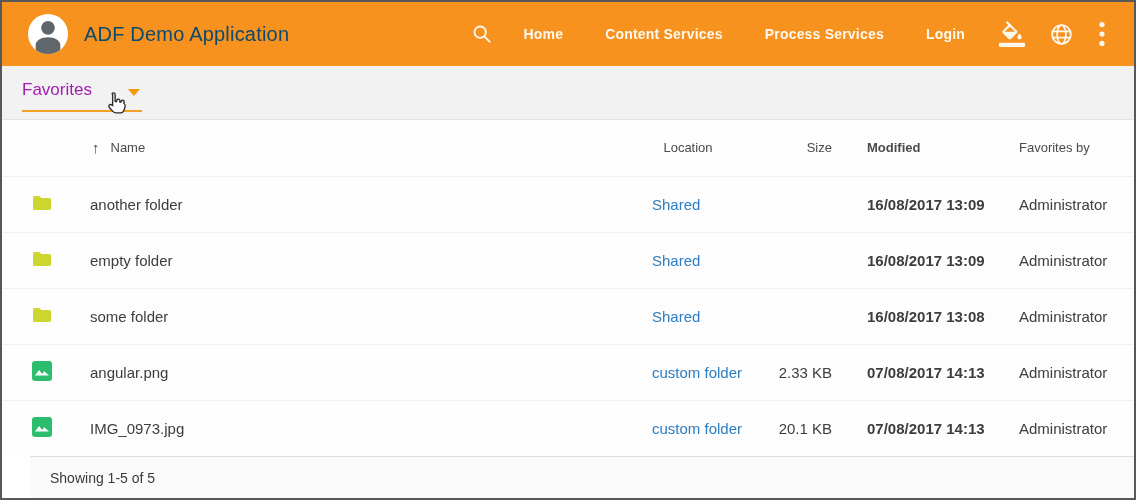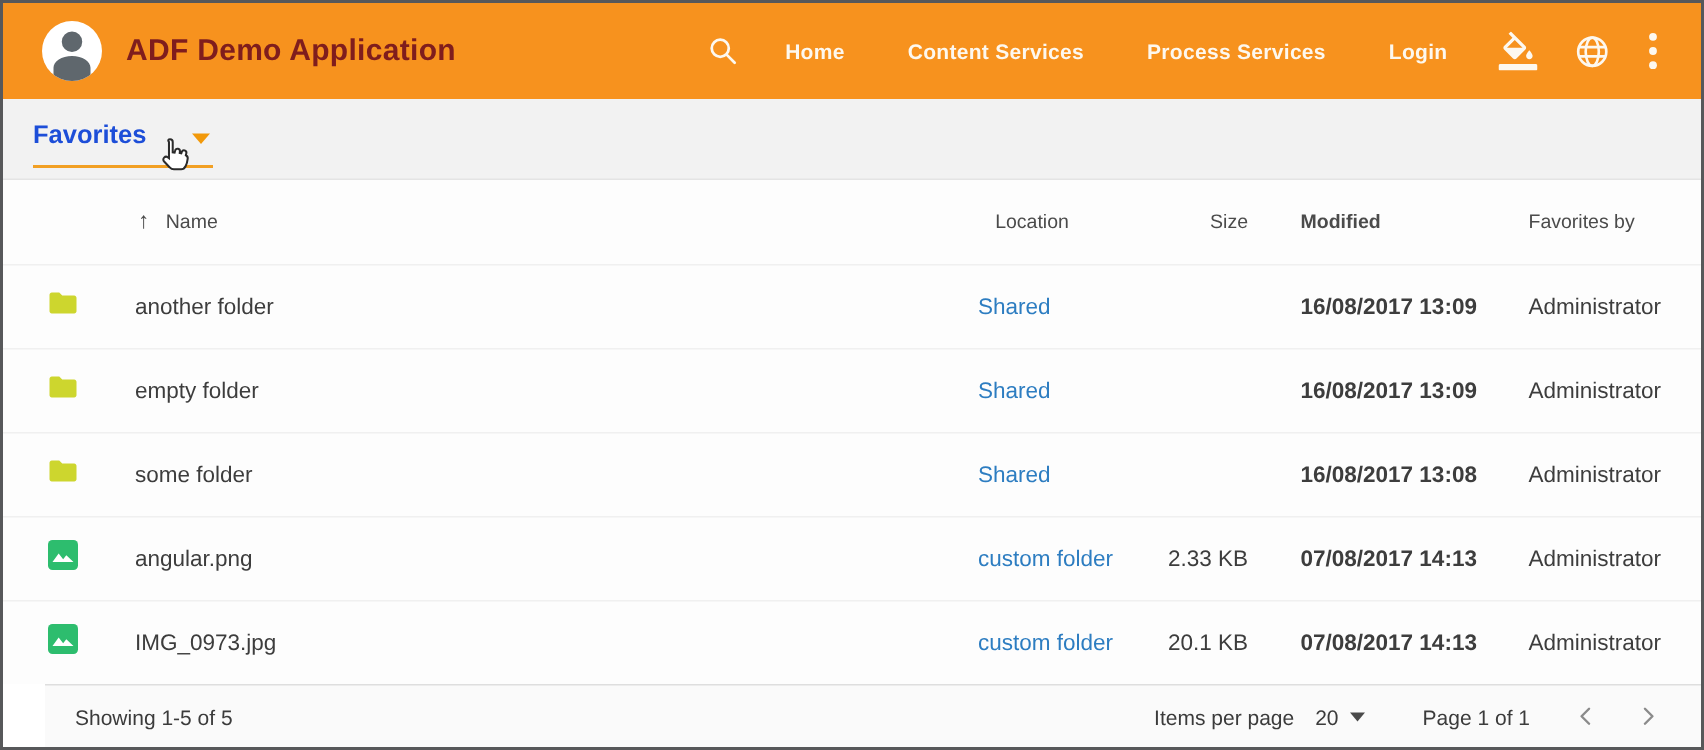--- a/index.html
+++ b/index.html
@@ -14,42 +14,42 @@
   
   .topbar {
     height:64px; flex:0 0 64px; background:#F7921E;
     display:flex; align-items:center; padding:0 28px 0 26px;
   }
   .avatar {
     width:40px; height:40px; border-radius:50%; background:#fff;
     overflow:hidden; flex:0 0 40px; display:flex; align-items:flex-end; justify-content:center;
     cursor:pointer;
   }
-  .app-title { color:#7f1d1d; font-size:20px; font-weight:bold; margin-left:16px; letter-spacing:.2px; }
+  .app-title { color:#0c4a6e; font-size:20px; font-weight:normal; margin-left:16px; letter-spacing:.2px; }
   .top-spacer { flex:1; }
   .iconbtn { background:none; border:none; cursor:pointer; display:flex; align-items:center; padding:0; }
   .searchbtn { margin-right:30px; }
   .topnav { display:flex; align-items:center; }
   .topnav a {
     color:#fdf8ef; font-size:14px; font-weight:bold; text-decoration:none;
     margin-right:42px; letter-spacing:.2px; cursor:pointer;
   }
   .topnav a:last-child { margin-right:34px; }
   .top-icons { display:flex; align-items:center; gap:24px; }
 
   
   .toolbar {
     height:54px; flex:0 0 54px; background:#f2f2f2; border-bottom:1px solid #e4e4e4;
     display:flex; align-items:flex-start; padding:14px 20px 0 20px; position:relative;
   }
   .fav-select {
     width:120px; display:flex; align-items:center; justify-content:space-between;
     border-bottom:2px solid #F2A024; padding:0 2px 10px 0; cursor:pointer;
   }
-  .fav-title { font-size:17px; font-weight:bold; color:#1d4ed8; }
+  .fav-title { font-size:17px; font-weight:normal; color:#a21caf; }
   .caret-orange {
     width:0; height:0; border-left:6px solid transparent; border-right:6px solid transparent;
     border-top:7px solid #F2990A; margin-top:4px;
   }
   .cursor-hand { position:absolute; left:103px; top:25px; pointer-events:none; }
 
   
   .tablewrap { flex:1 1 auto; background:#fdfdfd; }
   table { width:100%; border-collapse:collapse; table-layout:fixed; }
   thead th { height:56px; font-weight:normal; font-size:13px; color:#4b4b4b; }
@@ -238,35 +238,15 @@
           <td class="c-size">20.1 KB</td>
           <td class="c-mod">07/08/2017 14:13</td>
           <td class="c-modby">Administrator</td>
         </tr>
       </tbody>
     </table>
   </div>
 
   <footer class="footer">
     <span>Showing 1-5 of 5</span>
-    <div class="footer-right">
-      <span class="ipp-label">Items per page</span>
-      <span class="ipp-select">
-        <span>20</span>
-        <span class="caret-dark"></span>
-      </span>
-      <span class="page-label">Page 1 of 1</span>
-      <span class="pager">
-        <button class="pagerbtn">
-          <svg width="15" height="15" viewBox="0 0 24 24" fill="none" stroke="#8b8b8b" stroke-width="2.6" stroke-linecap="round" stroke-linejoin="round">
-              <path d="M15 4 7 12l8 8"></path>
-            </svg>
-        </button>
-        <button class="pagerbtn">
-          <svg width="15" height="15" viewBox="0 0 24 24" fill="none" stroke="#8b8b8b" stroke-width="2.6" stroke-linecap="round" stroke-linejoin="round">
-              <path d="M9 4l8 8-8 8"></path>
-            </svg>
-        </button>
-      </span>
-    </div>
   </footer>
 
 </div>
 
 </body></html>

